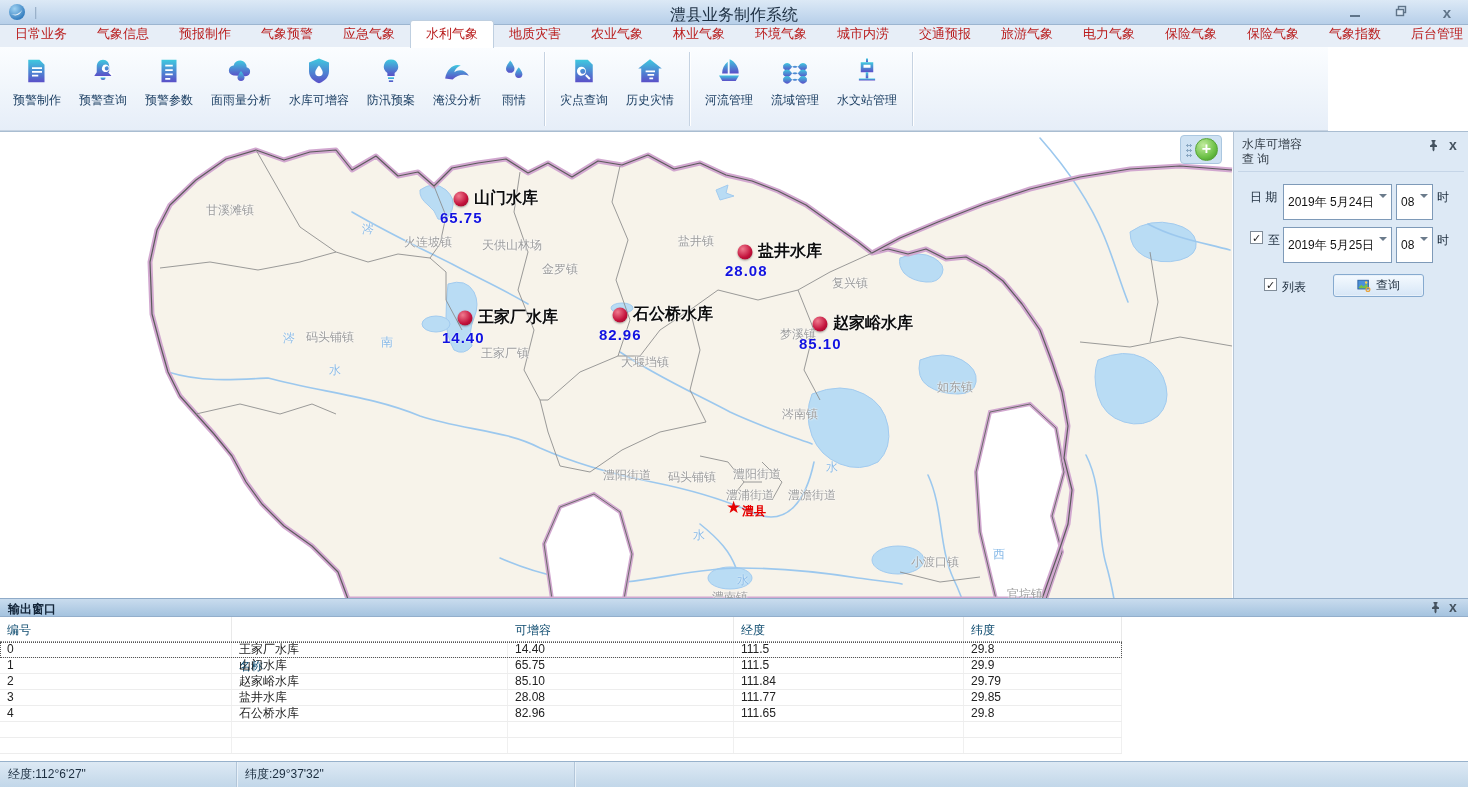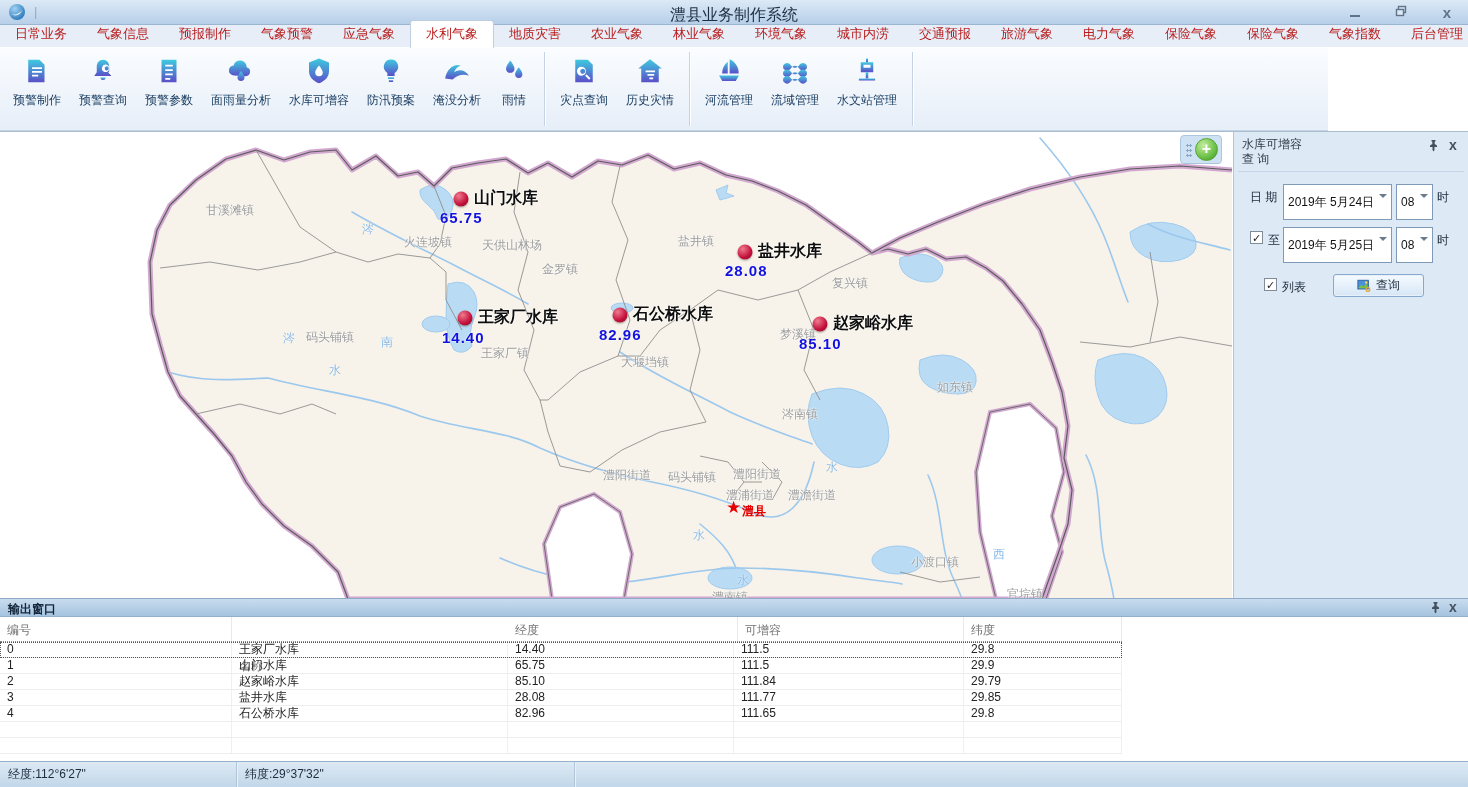--- a/index.html
+++ b/index.html
@@ -69,21 +69,21 @@
 
   
   .output{position:absolute;left:0;top:598px;width:1468px;height:163px;background:#fff;}
   .output-title{height:19px;background:linear-gradient(#c9dcee,#a5c3df);border-top:1px solid #8fabc8;border-bottom:1px solid #93aecb;
     color:#14263a;font-weight:bold;font-size:12px;padding:2px 0 0 8px;position:relative;}
   .out-icon{position:absolute;top:2px;width:14px;height:14px;text-align:center;color:#44525f;font-weight:normal;}
   .out-pin{right:26px;}
   .out-x{right:8px;font-size:14px;font-weight:bold;line-height:12px;}
   .table{position:relative;height:142px;background:#fff;}
   .thead{display:flex;height:25px;border-bottom:1px dotted #8a8a8a;width:1122px;}
-  .thead .cell{font-size:12px;color:#737373;padding:5px 0 0 7px;border-right:1px solid #e9e9e9;}
+  .thead .cell{font-size:12px;color:#0c4a6e;padding:5px 0 0 7px;border-right:1px solid #e9e9e9;}
   .trow{display:flex;height:16px;width:1122px;border-bottom:1px solid #ededed;}
   .trow .cell{font-size:12px;line-height:15px;padding-left:7px;border-right:1px solid #f0f0f0;overflow:hidden;white-space:nowrap;}
   .trow.selected{outline:1px dotted #555;outline-offset:-1px;}
 
   
   .statusbar{position:absolute;left:0;bottom:0;width:1468px;height:26px;
     background:linear-gradient(#dde9f4,#c2d7e9);border-top:1px solid #97b1cb;display:flex;align-items:center;color:#1b2d3f;}
   .status-cell{padding-left:8px;height:100%;display:flex;align-items:center;border-right:1px solid #b3c6d9;box-shadow:1px 0 0 #e8f1f9;}
 </style>
 </head>
@@ -415,22 +415,22 @@
       <svg width="11" height="13" viewBox="0 0 10 13">
           <path d="M3 1h4v1.2l-.8.5V5l2.3 1.4V8H6v3L5 12.6 4 11V8H1.5V6.4L3.8 5V2.7L3 2.2z" fill="#44525f"></path>
         </svg>
     </span>
     <span class="out-icon out-x">x</span>
   </div>
   <div class="table">
     <div class="thead">
         <div class="cell" style="width: 232px;">编号</div>
         <div class="cell" style="width: 276px; margin-top: 36px;">名称</div>
+        <div class="cell" style="width: 226px;">可增容</div>
         <div class="cell" style="width: 230px;">经度</div>
-        <div class="cell" style="width: 226px;">可增容</div>
         <div class="cell" style="width: 158px;">纬度</div>
       </div>
     <div>
         <div class="trow selected">
           <div class="cell" style="width: 232px;">0</div>
           <div class="cell" style="width: 276px;">王家厂水库</div>
           <div class="cell" style="width: 226px;">14.40</div>
           <div class="cell" style="width: 230px;">111.5</div>
           <div class="cell" style="width: 158px;">29.8</div>
         </div>

